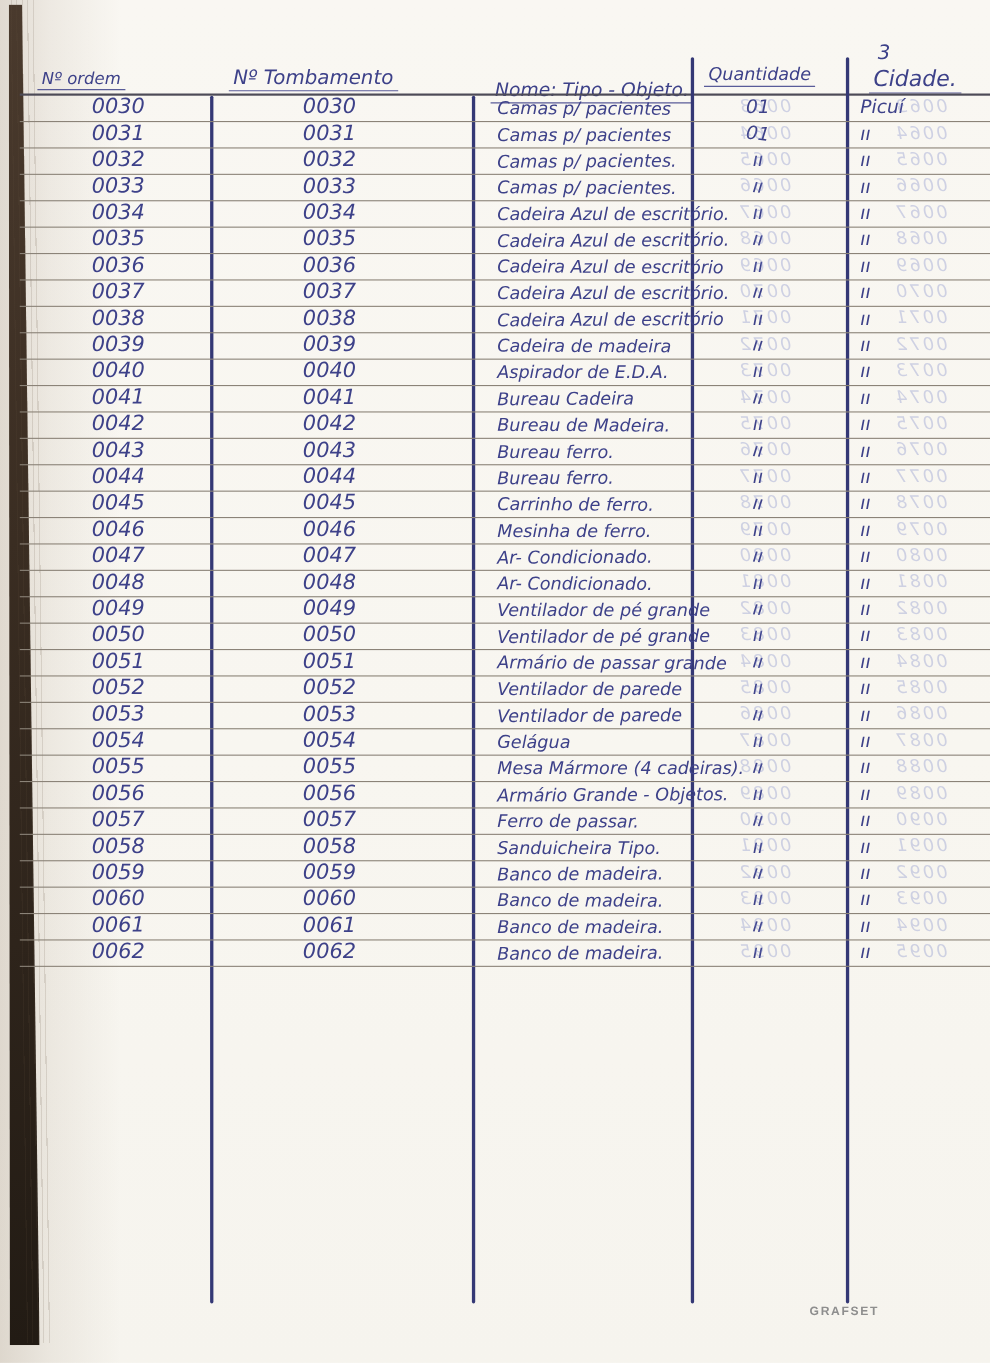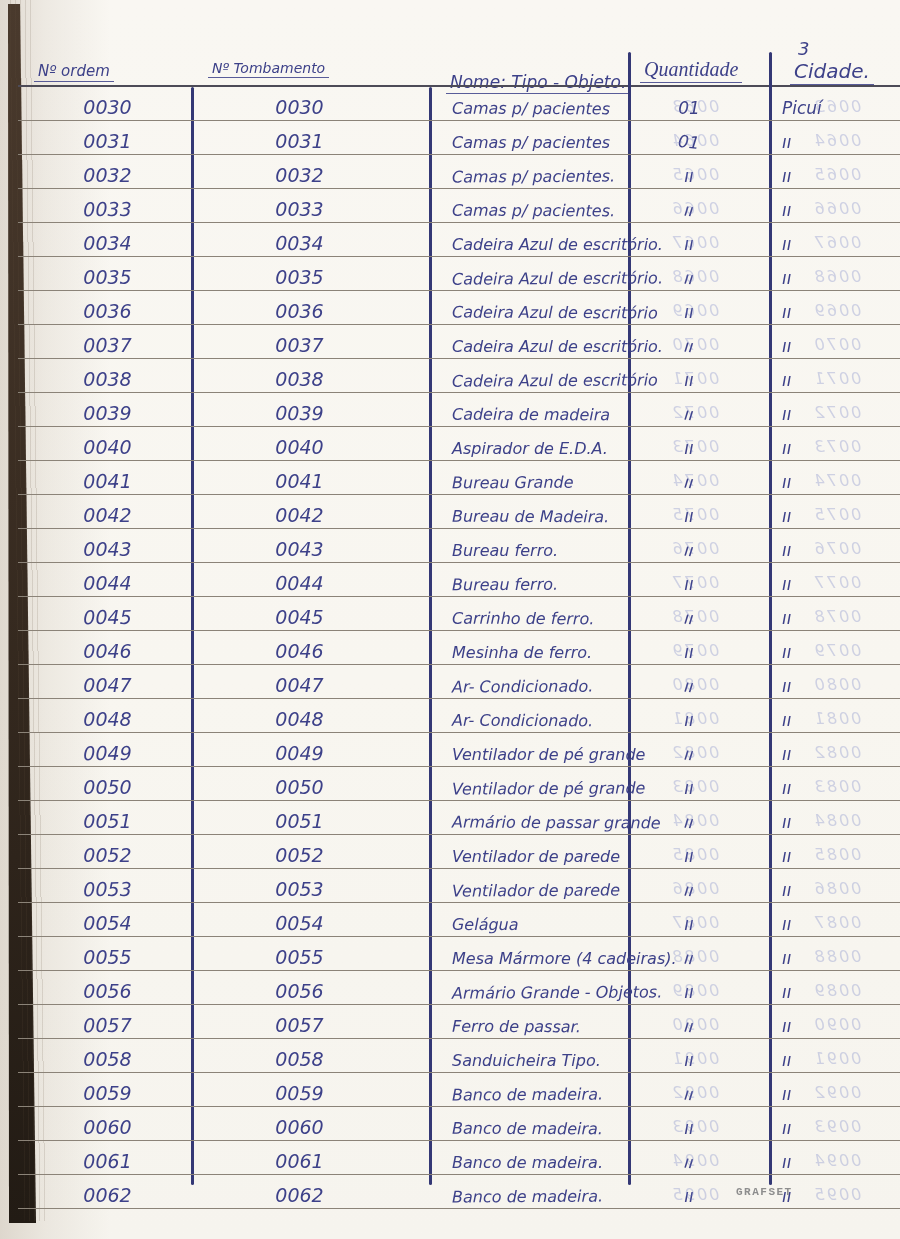--- a/index.html
+++ b/index.html
@@ -22,35 +22,35 @@
   .streaks{
     position:absolute;top:0;bottom:18px;left:17px;width:24px;
     background:repeating-linear-gradient(90deg, rgba(95,78,60,0.28) 0 1px, rgba(0,0,0,0) 1px 5px);
     opacity:.55;transform:skewX(0.7deg);
   }
   
   .hw{font-style:italic;color:#3d4189;font-family:"DejaVu Sans",sans-serif;}
   
   .hdr{position:absolute;white-space:nowrap;border-bottom:1.5px solid rgba(61,65,137,.85);padding:0 4px 1px 4px;}
   .hdr-ordem{left:34px;top:62px;font-size:15px;}
-  .hdr-tomb{left:208px;top:60px;font-size:14px;}
+  .hdr-tomb{left:208px;top:60px;font-size:18px;}
   .hdr-nome{left:446px;top:72px;font-size:17px;}
-  .hdr-qtd{left:640px;top:58px;font-size:20px;font-family:Liberation Serif, serif;}
+  .hdr-qtd{left:640px;top:58px;font-size:16px;}
   .hdr-cid{left:790px;top:59px;font-size:20px;}
   .pageno{position:absolute;left:798px;top:38px;font-size:18px;}
   
   .topline{position:absolute;left:18px;right:0;top:85px;height:2px;background:#4d4b57;}
   .vline{position:absolute;width:2.5px;background:#343875;border-radius:2px;}
   .v1{left:191px;top:87px;height:1098px;}
   .v2{left:429px;top:87px;height:1098px;}
   .v3{left:628px;top:52px;height:1133px;}
   .v4{left:769px;top:52px;height:1133px;}
   
   .rows{position:absolute;top:87px;left:0;right:0;}
-  .row{position:relative;height:34px;padding-left:34px;}
+  .row{position:relative;height:24px;padding-left:34px;}
   .row::after{content:"";position:absolute;left:18px;right:0;bottom:0;height:1px;background:#8b restore;}
   .row::after{content:"";position:absolute;left:18px;right:0;bottom:0;height:1px;background:#8b8378;}
   .c{position:absolute;bottom:3px;white-space:nowrap;}
   .ordem{left:45px;width:125px;text-align:center;font-size:19px;}
   .tomb{left:222px;width:155px;text-align:center;font-size:19px;}
   .nome{left:452px;font-size:16px;}
   .qtd{left:630px;width:118px;text-align:center;font-size:17px;}
   .cid{left:782px;width:108px;text-align:left;font-size:17px;}
   
   .bleed{
@@ -61,21 +61,21 @@
   .bc{left:778px;width:118px;}
   
   .row:nth-child(3n) .nome{transform:rotate(-0.35deg);}
   .row:nth-child(3n+1) .nome{transform:rotate(0.25deg);}
   .row:nth-child(4n) .ordem{transform:rotate(-0.5deg);}
   .row:nth-child(5n) .tomb{transform:rotate(0.4deg);}
   .row:nth-child(2n) .qtd{transform:rotate(6deg);}
   
   .brand{
     position:absolute;left:736px;top:1186px;font-weight:bold;font-size:11px;
-    color:#8e8e8e;letter-spacing:1.5px;font-family:Liberation Mono, monospace;
+    color:#8e8e8e;letter-spacing:1.5px;font-family:Liberation Sans, sans-serif;
   }
 </style>
 </head>
 <body>
 
 <div class="page">
   <div class="spine"></div>
   <div class="streaks"></div>
 
   <div class="pageno hw">3</div>
@@ -201,21 +201,21 @@
     <span class="c nome hw">Aspirador de E.D.A.</span>
     <span class="c qtd hw">ıı</span>
     <span class="c cid hw">ıı</span>
     <span class="bleed bq">0073</span>
     <span class="bleed bc">0073</span>
   </div>
 
   <div class="row">
     <span class="c ordem hw">0041</span>
     <span class="c tomb hw">0041</span>
-    <span class="c nome hw">Bureau Grande</span>
+    <span class="c nome hw">Bureau Cadeira</span>
     <span class="c qtd hw">ıı</span>
     <span class="c cid hw">ıı</span>
     <span class="bleed bq">0074</span>
     <span class="bleed bc">0074</span>
   </div>
 
   <div class="row">
     <span class="c ordem hw">0042</span>
     <span class="c tomb hw">0042</span>
     <span class="c nome hw">Bureau de Madeira.</span>

